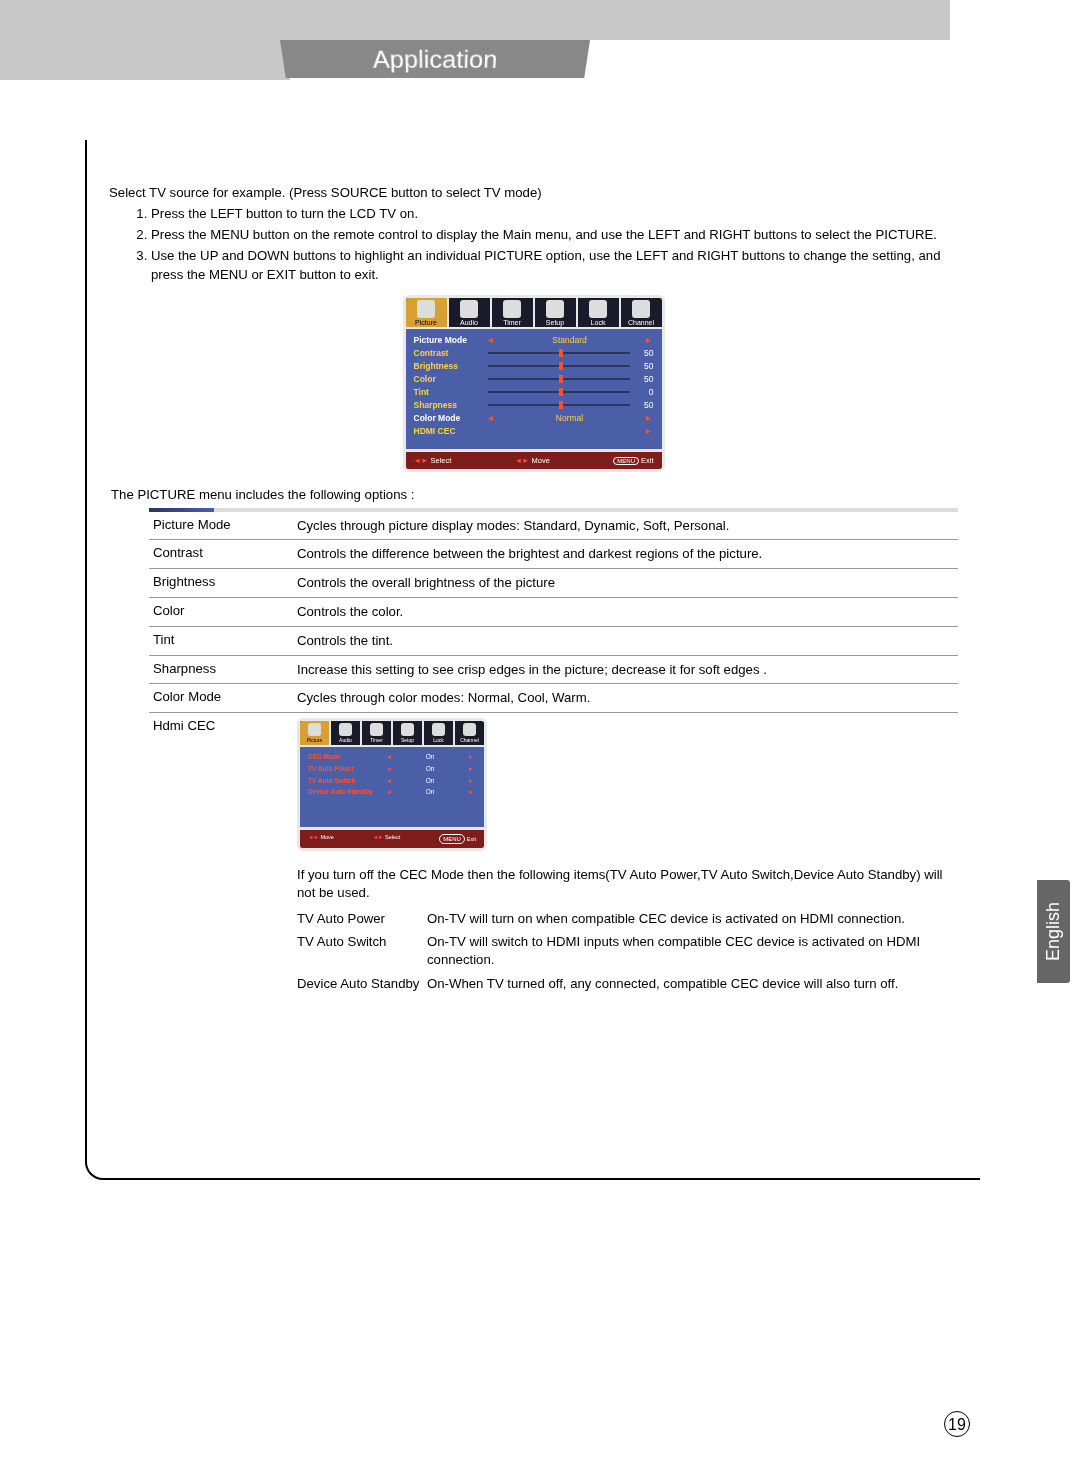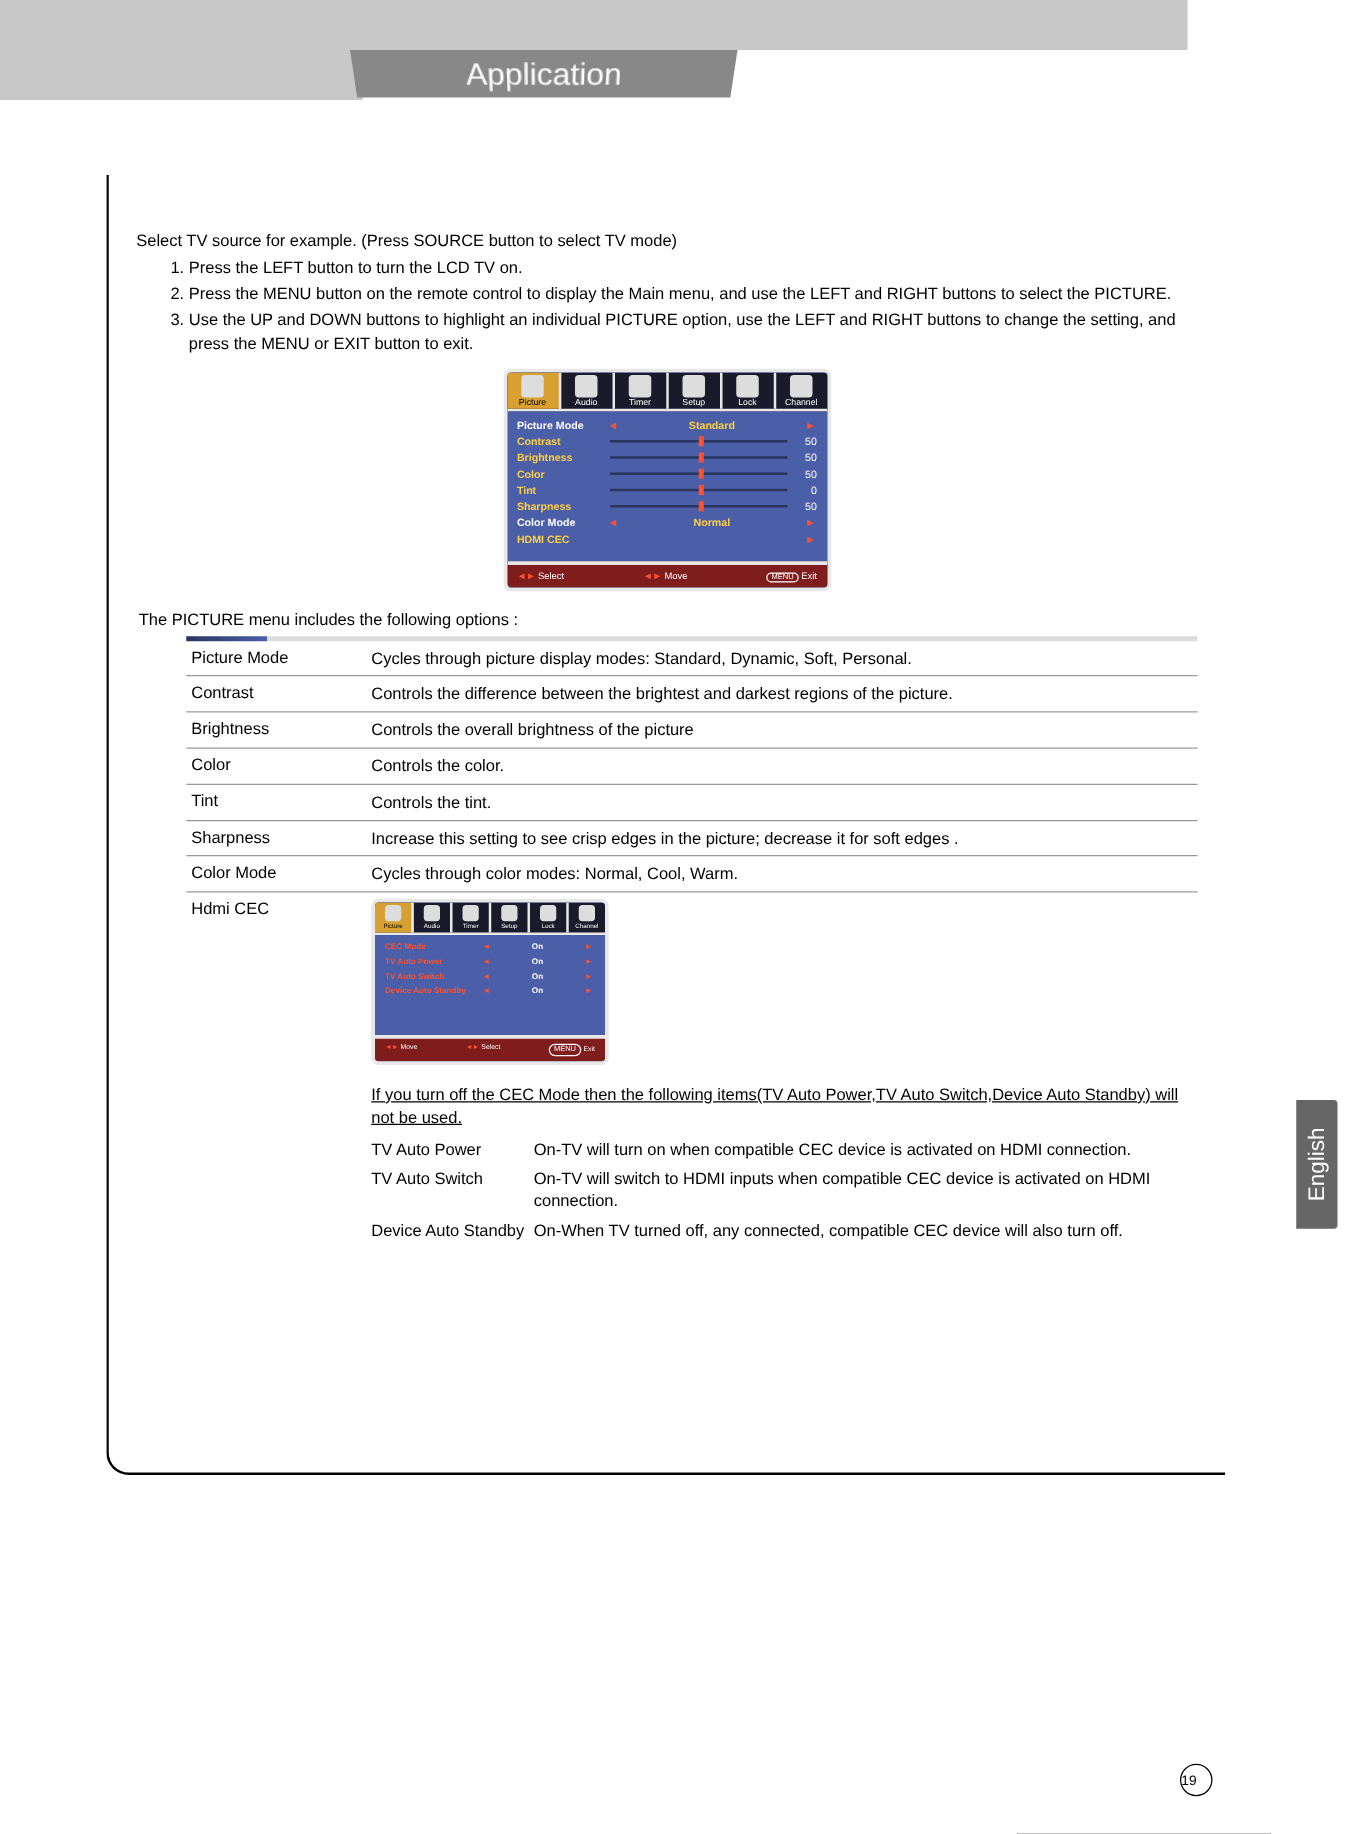--- a/index.html
+++ b/index.html
@@ -111,21 +111,21 @@
     margin: 0 auto 1px auto;
     background: #ddd;
     border-radius: 3px;
   }
   .osd.small .osd-tab .ticon { width: 13px; height: 13px; }
   .osd-body { padding: 6px 8px 10px 8px; }
   .osd-row { display: flex; align-items: center; margin-bottom: 3px; gap: 4px; }
   .osd-label { color: #ffd040; width: 68px; font-weight: bold; }
   .osd-row.selrow .osd-label { color: #fff; }
   .osd.small .osd-label { width: 72px; }
-  .osd-val { flex: 1; text-align: center; color: #ffd040; font-weight: bold; }
+  .osd-val { flex: 1; text-align: center; color: #ffd040; font-weight: normal; }
   .osd-arrow { color: #ff5030; font-weight: bold; width: 10px; text-align: center; }
   .osd-num { width: 18px; text-align: right; color: #fff; }
   .osd-slider {
     flex: 1; height: 2px; background: #2a3560;
     position: relative; margin: 0 2px;
   }
   .osd-slider::after {
     content: ""; position: absolute;
     width: 4px; height: 8px; background: #ff5030;
     top: -3px; left: 50%;
@@ -159,21 +159,21 @@
     display: flex;
     border-bottom: 1px solid #999;
     padding: 5px 0;
   }
   .opt-row.noborder { border-bottom: none; }
   .opt-name {
     width: 148px;
     padding-left: 4px;
   }
   .opt-desc { flex: 1; padding-right: 6px; line-height: 1.35; }
-  .cec-note { margin: 10px 0 8px 0; line-height: 1.35; text-decoration: underline; }
+  .cec-note { margin: 10px 0 8px 0; line-height: 1.35; }
   .cec-sub {
     display: flex;
     margin-bottom: 6px;
   }
   .cec-sub-name { width: 130px; }
   .cec-sub-desc { flex: 1; line-height: 1.35; }
   .lang-tab {
     position: absolute;
     right: 10px;
     top: 880px;
@@ -185,23 +185,23 @@
     font-size: 18px;
     border-radius: 3px 0 0 3px;
   }
   .page-num {
     position: absolute;
     right: 110px;
     bottom: 30px;
     width: 26px; height: 26px;
     border: 1px solid #000;
     border-radius: 50%;
-    text-align: left;
+    text-align: center;
     line-height: 26px;
-    font-size: 11px;
+    font-size: 16px;
   }
   .page { position: relative; height: 1467px; }
 </style>
 </head>
 <body>
 
 <div class="page">
   <div class="top-strip"></div>
   <div class="app-band">
     <div class="app-left"></div>

